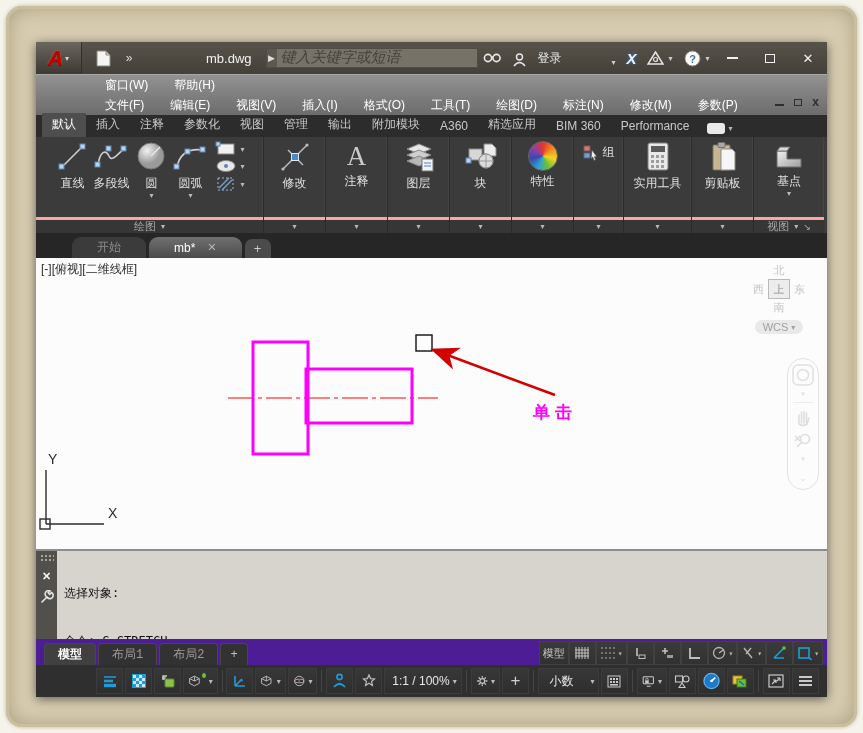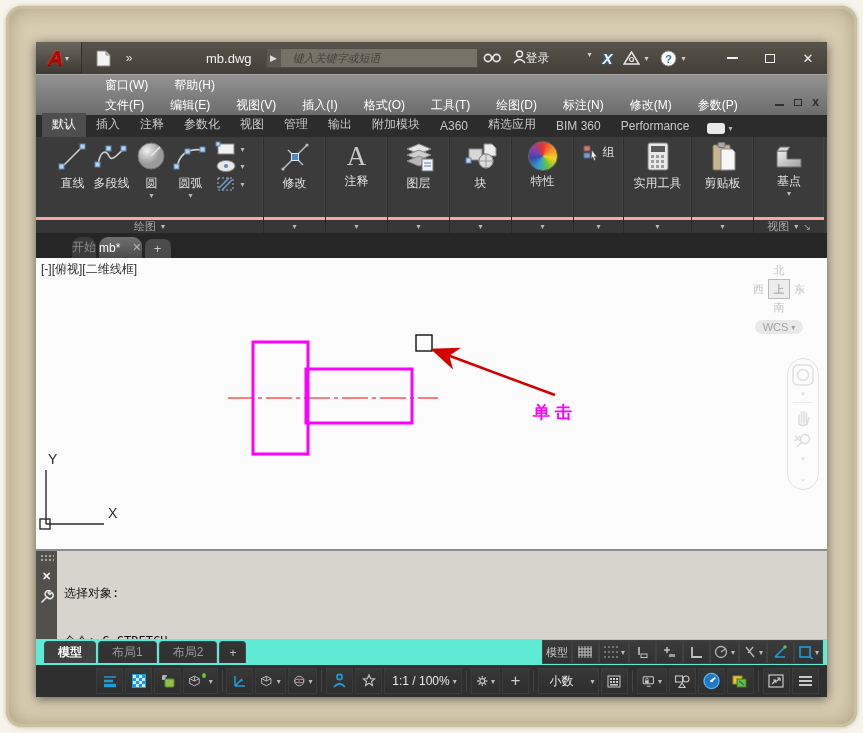--- a/index.html
+++ b/index.html
@@ -17,24 +17,24 @@
   .logoA{font-weight:bold;font-size:21px;font-style:italic;color:#c00500;
     text-shadow:0 1px 1px #7d0300, 0 0 2px #ff6a4a;}
   .tcaret{font-size:8px;color:#cfcfcf;}
   .qat{display:flex;align-items:center;gap:4px;margin-left:10px;}
   .qatbtn{width:22px;height:22px;display:flex;align-items:center;justify-content:center;}
   .fname{margin-left:66px;font-size:13px;color:#f2f2f2;}
   .search{margin-left:14px;display:flex;align-items:center;height:20px;width:212px;
     background:#767268;border:1px solid #514d45;}
   .search .go{width:14px;height:18px;background:#5c5850;color:#ddd;font-size:9px;display:flex;align-items:center;justify-content:center;}
   .search input{flex:1;background:transparent;border:none;outline:none;font-style:italic;
-    font-size:11px;color:#3c3a33;padding:0 4px;font-family:Liberation Serif, serif;margin-left:8px;}
+    font-size:15px;color:#3c3a33;padding:0 4px;font-family:Liberation Mono, monospace;}
   .search input::placeholder{color:#45423a;font-style:italic;}
   .tico{display:inline-flex;align-items:center;justify-content:center;height:24px;padding:0 5px;}
-  .signin{display:flex;align-items:flex-start;gap:0;font-size:12px;color:#e8e8e8;padding:0 6px;}
+  .signin{display:flex;align-items:flex-end;gap:12px;font-size:12px;color:#e8e8e8;padding:0 6px;}
   .winctl{margin-left:auto;display:flex;}
   .wbtn{width:38px;height:26px;display:flex;align-items:center;justify-content:center;color:#f0f0f0;font-size:13px;}
   .minbar{width:11px;height:2px;background:#f0f0f0;}
   .maxbox{width:10px;height:9px;border:1.5px solid #f0f0f0;}
   
   .menubar{background:linear-gradient(#929292,#6c6c6c);color:#fff;font-size:12px;flex:none;border-top:1px solid #a8a8a8;}
   .mrow{height:20px;display:flex;align-items:center;padding-left:56px;position:relative;}
   .mitem{padding:0 13px;cursor:default;}
   .docctl{position:absolute;right:8px;top:2px;display:flex;gap:10px;align-items:center;color:#2e2e2e;font-weight:bold;}
   .dbar{width:9px;height:2px;background:#2e2e2e;margin-top:6px;}
@@ -54,21 +54,21 @@
   .pfoot{height:16px;font-size:11px;color:#a9a9a9;display:flex;align-items:center;justify-content:center;
     gap:5px;background:#363636;border-top:3px solid #fca5a5;}
   .bigbtn{display:flex;flex-direction:column;align-items:center;font-size:12px;padding:1px 3px;cursor:pointer;}
   .bigbtn .lbl{margin-top:2px;white-space:nowrap;}
   .cdown{font-size:8px;color:#b9b9b9;line-height:7px;}
   .smallcol{display:flex;flex-direction:column;gap:2px;margin-left:5px;padding-top:1px;}
   .smallbtn{display:flex;align-items:center;gap:3px;cursor:pointer;}
   .groupbtn{display:flex;align-items:flex-start;gap:4px;font-size:12px;padding-top:4px;cursor:pointer;}
   
   .ftabs{height:25px;background:#262626;display:flex;align-items:flex-end;padding-left:36px;gap:3px;font-size:12px;flex:none;}
-  .ftab{height:21px;padding:0 0;display:flex;align-items:center;gap:12px;border-radius:9px 9px 0 0;cursor:pointer;}
+  .ftab{height:21px;padding:0 25px;display:flex;align-items:center;gap:12px;border-radius:9px 9px 0 0;cursor:pointer;}
   .ftab.start{background:#3b3b3b;color:#8d8d8d;}
   .ftab.cur{background:linear-gradient(#707070,#4b4b4b);color:#fff;justify-content:center;}
   .ftab .x{color:#b5b5b5;font-size:11px;}
   .ftab-add{width:26px;height:19px;background:#4b4b4b;border-radius:7px 7px 0 0;color:#ccc;
     display:flex;align-items:center;justify-content:center;font-size:13px;cursor:pointer;}
   
   .canvas{flex:1;position:relative;background:#fcfcfc;overflow:hidden;}
   .vplabel{position:absolute;left:5px;top:3px;font-size:12px;color:#2d2d2d;z-index:3;}
   .vcube{position:absolute;right:16px;top:5px;width:64px;color:#c3c3c3;font-size:11px;text-align:center;z-index:2;}
   .vcrow{display:flex;align-items:center;justify-content:center;gap:4px;margin:1px 0;}
@@ -82,21 +82,21 @@
   .navsep{width:20px;border-top:1px solid #ececec;}
   
   .cmd{height:90px;display:flex;background:#d7d4ce;border-top:2px solid #8d8d8d;flex:none;}
   .cmdstrip{width:21px;background:#52504b;display:flex;flex-direction:column;align-items:center;
     padding-top:3px;gap:7px;flex:none;}
   .grip{width:14px;height:9px;background-image:radial-gradient(#a9a59d 34%,transparent 38%);background-size:4px 4px;}
   .cmdx{color:#f2f2f2;font-size:11px;font-weight:bold;}
   .cmdmain{flex:1;display:flex;flex-direction:column;}
   .cmdhist{flex:1;padding:2px 7px;font-family:"DejaVu Sans Mono",monospace;font-size:12px;color:#111;line-height:16px;white-space:pre;}
   
-  .sA{height:26px;background:#5eead4;display:flex;align-items:center;font-size:12px;flex:none;}
+  .sA{height:26px;background:#4c1d95;display:flex;align-items:flex-end;font-size:12px;flex:none;font-family:Liberation Mono, monospace;}
   .ltabs{display:flex;align-items:flex-end;padding-left:8px;gap:2px;}
   .ltab{height:22px;padding:0 13px;display:flex;align-items:center;border:1px solid #484848;border-bottom:none;
     background:#323232;color:#9b9b9b;border-radius:4px 4px 0 0;cursor:pointer;}
   .ltab.active{background:#404040;color:#fff;font-weight:bold;}
   .ltab.add{padding:0 9px;color:#c0c0c0;}
   .sAspacer{flex:1;}
   .sbtns{display:flex;align-items:center;padding-right:4px;}
   .sbtn{min-width:27px;height:24px;border:1px solid #414141;background:linear-gradient(#3b3b3b,#313131);
     display:flex;align-items:center;justify-content:center;gap:2px;color:#c9c9c9;font-size:11px;cursor:pointer;padding:0 3px;}
   

